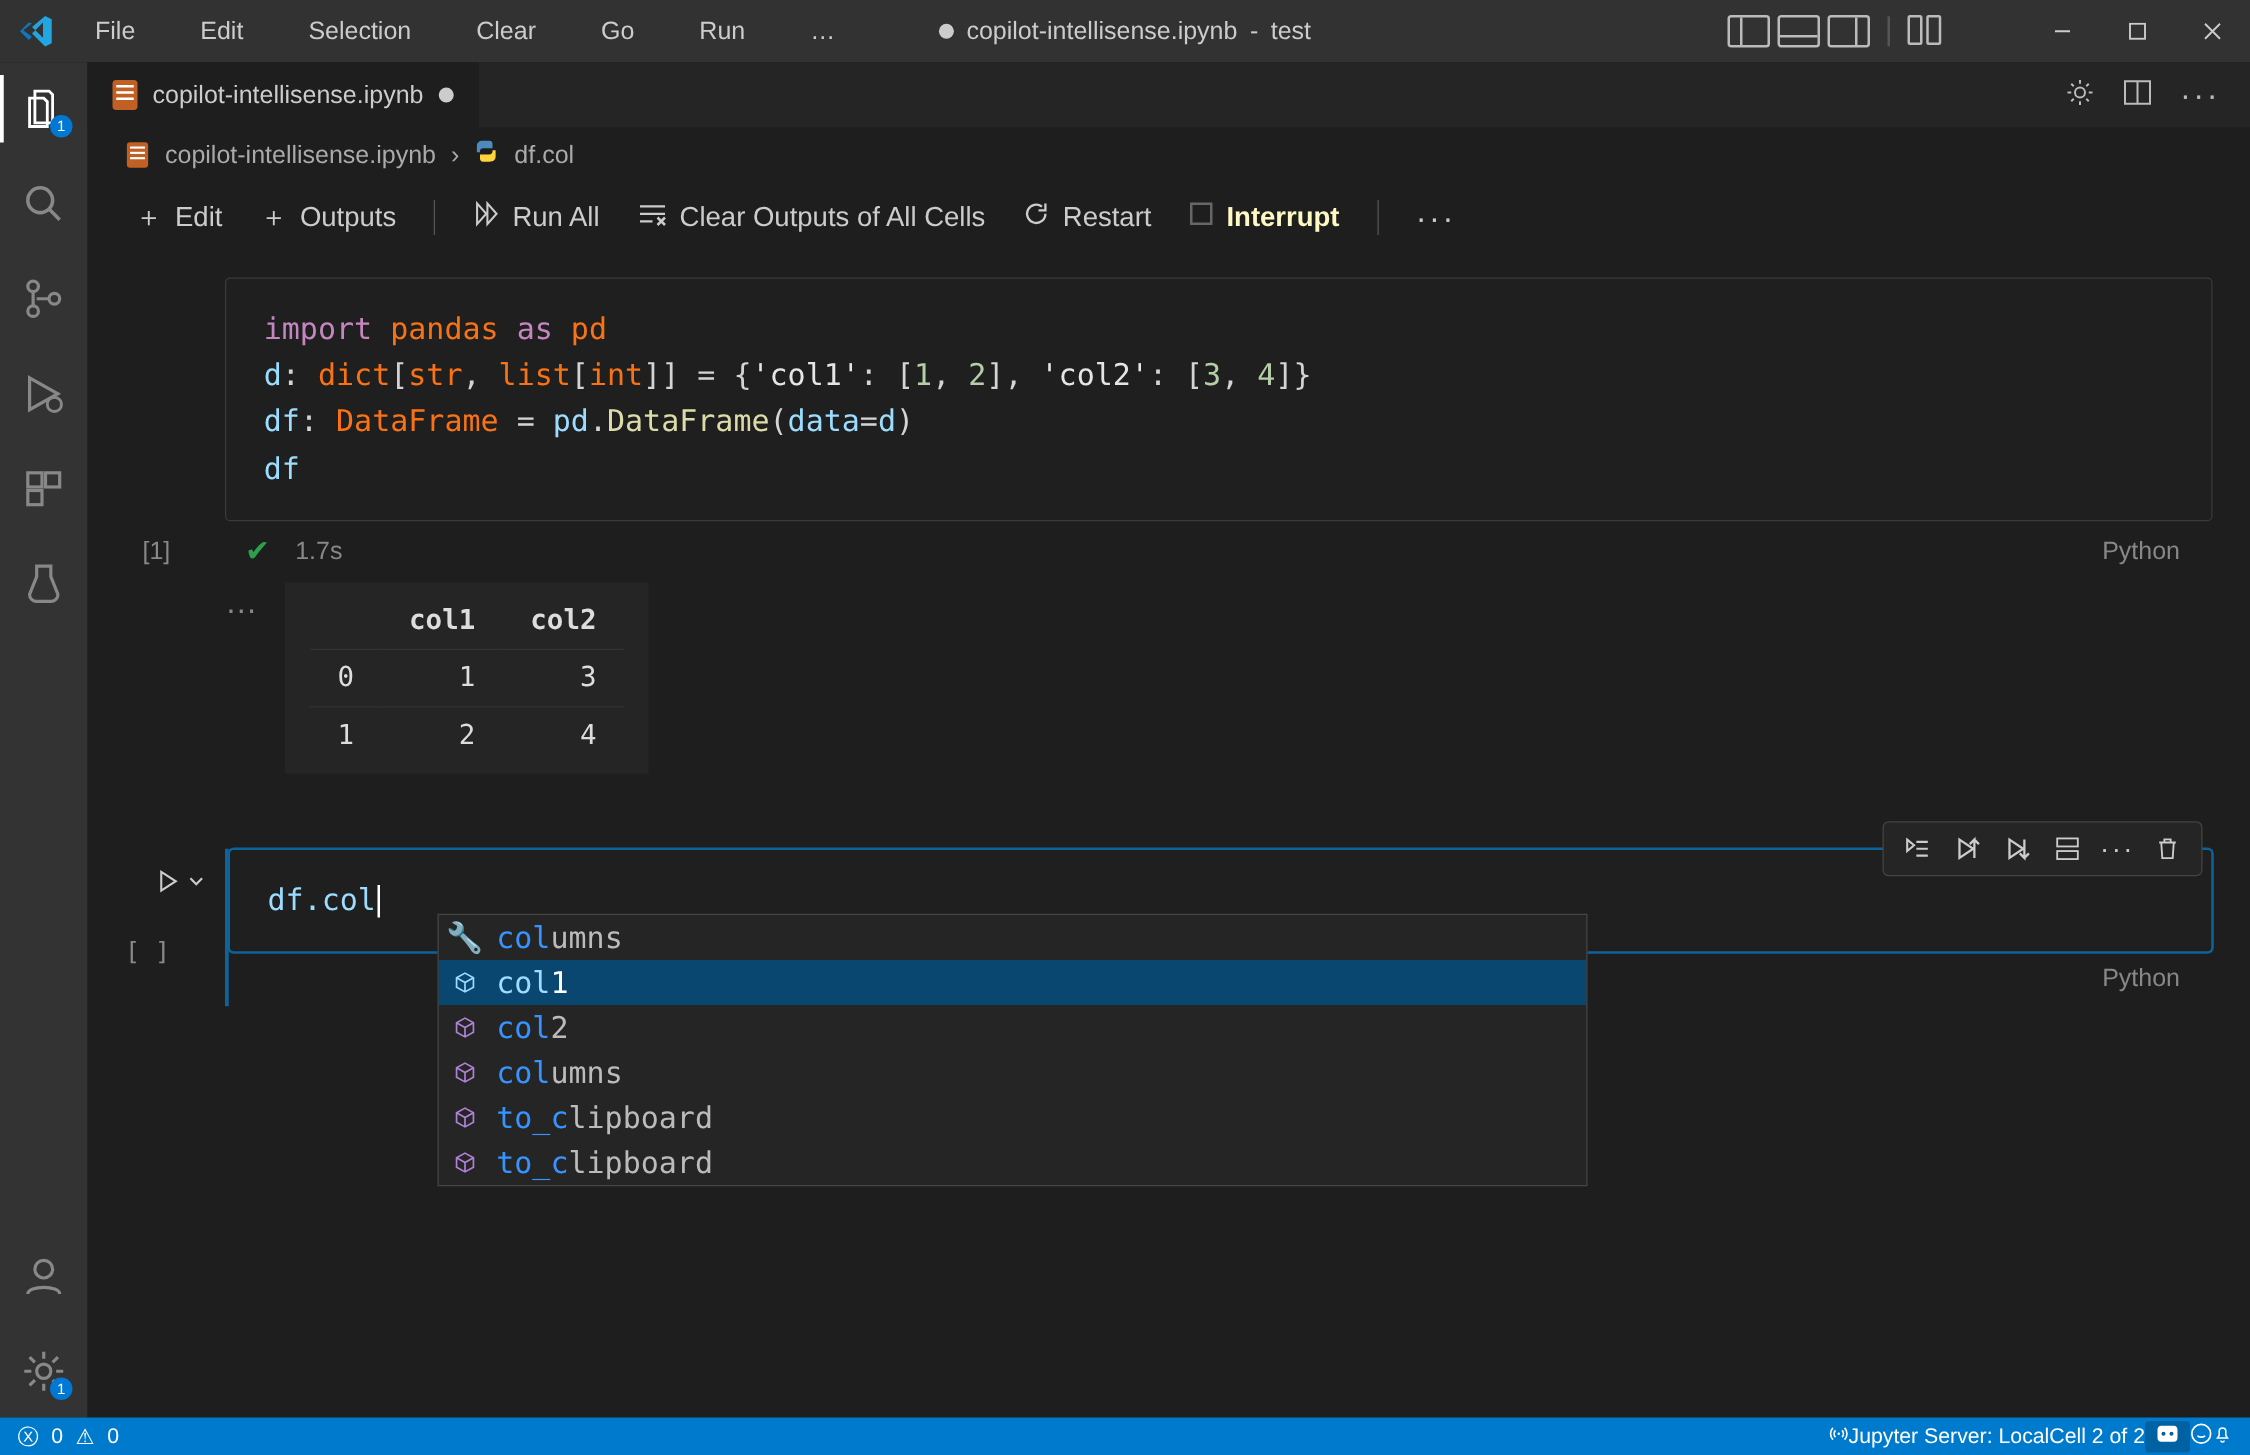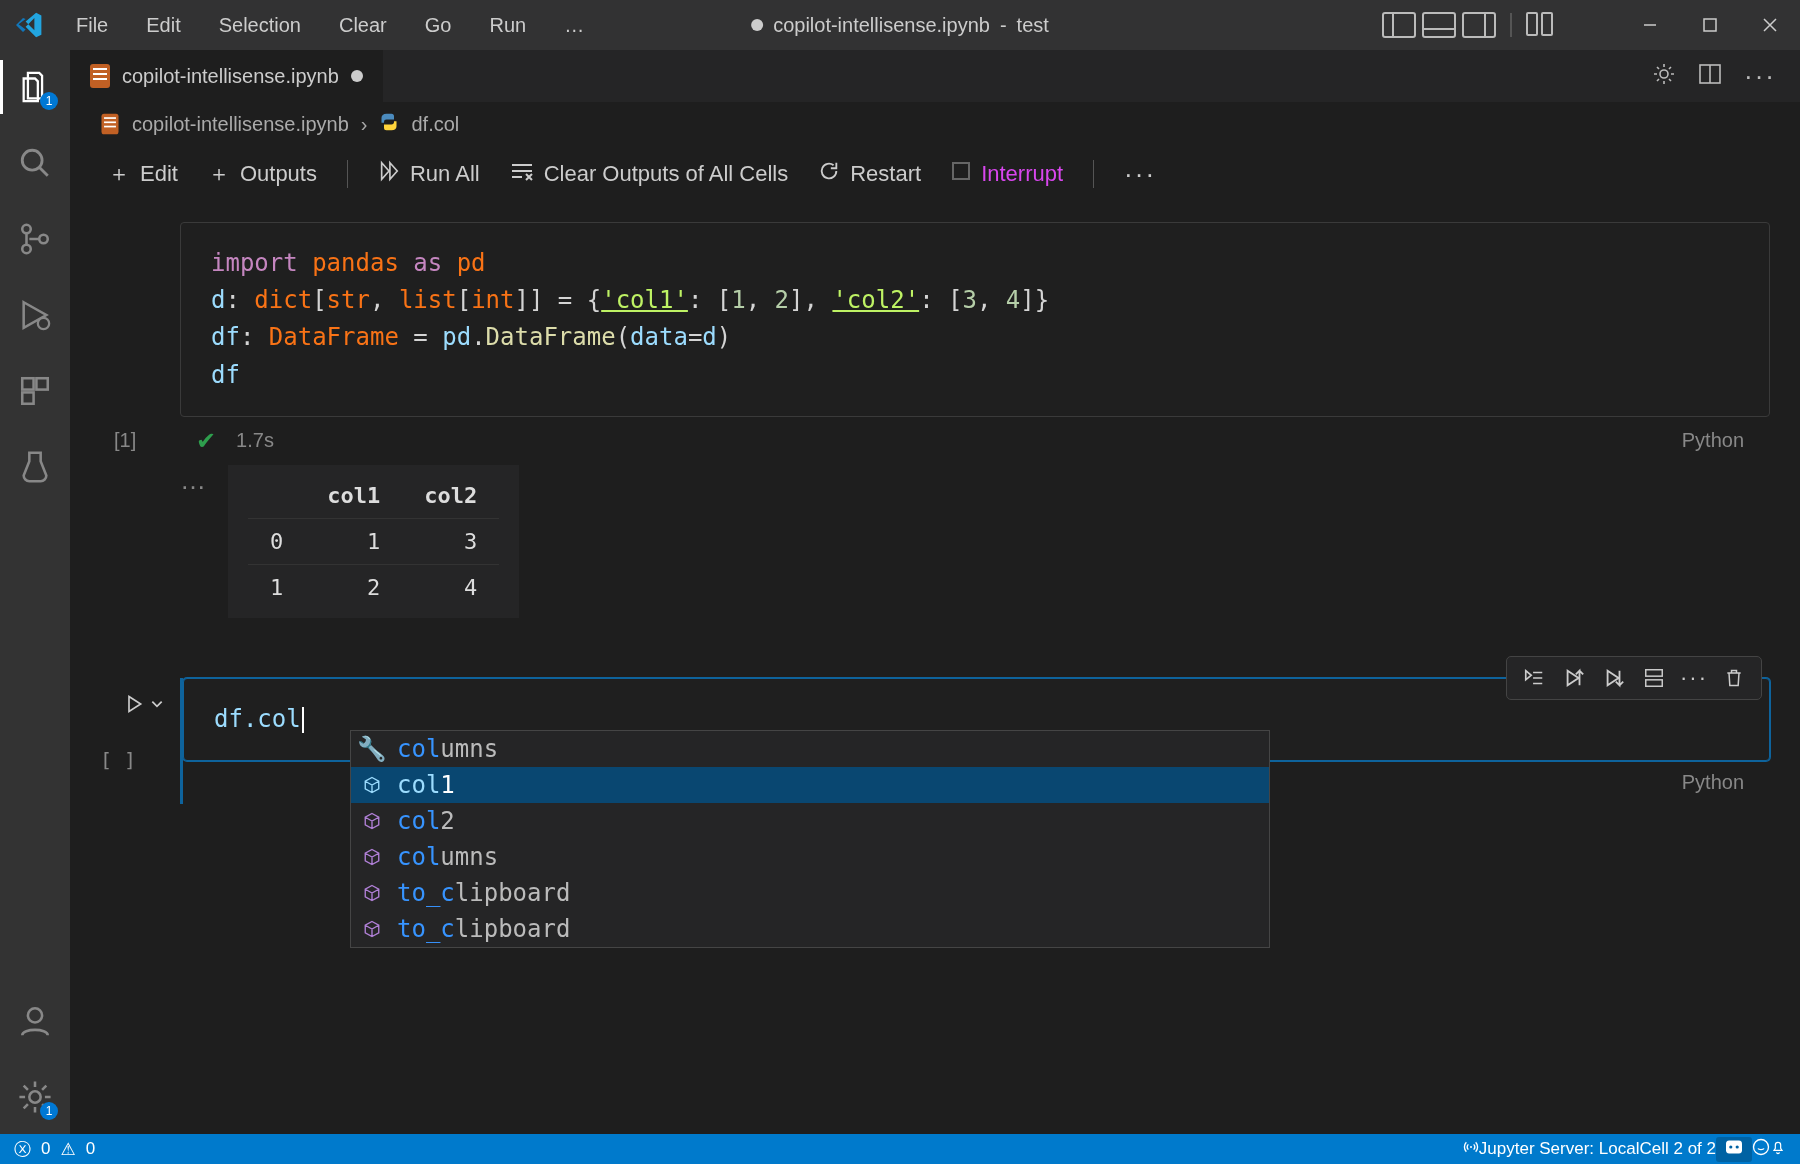--- a/index.html
+++ b/index.html
@@ -15,21 +15,21 @@
   }
   
   .titlebar {
     height: 50px;
     background: #323233;
     display: flex;
     align-items: center;
     position: relative;
   }
   .titlebar .logo { width: 60px; display:flex; justify-content:center; align-items:center; }
-  .titlebar .menu { display: flex; gap: 6px; }
+  .titlebar .menu { display: flex; gap: 20px; }
   .titlebar .menu-item { padding: 6px 16px; border-radius:4px; font-size:20px; color:#ccc; }
   .titlebar .wintitle { position:absolute; left:50%; transform:translateX(-50%); display:flex; align-items:center; gap:10px; font-size:20px; color:#ccc;}
   .wintitle .dot { width:12px; height:12px; border-radius:50%; background:#ccc; }
   .titlebar .wincontrols { position:absolute; right:0; display:flex; align-items:center; height:100%; }
   .wincontrols .ctrl { width:60px; height:100%; display:flex; align-items:center; justify-content:center; }
   .layout-icons { position:absolute; right:240px; display:flex; gap:6px; align-items:center; height:100%;}
   .layout-icons .lic { width:34px; height:26px; border:2px solid #bbb; border-radius:3px; position:relative; }
   .lic.a::after{content:'';position:absolute;left:8px;top:0;bottom:0;width:2px;background:#bbb;}
   .lic.b::after{content:'';position:absolute;left:0;right:0;bottom:6px;height:2px;background:#bbb;}
   .lic.c::after{content:'';position:absolute;right:8px;top:0;bottom:0;width:2px;background:#bbb;}
@@ -50,21 +50,21 @@
     position:absolute; left:70px; right:0; top:50px; bottom:30px;
     background:#1e1e1e; display:flex; flex-direction:column;
   }
   .tabs { height:52px; background:#252526; display:flex; align-items:stretch;}
   .tab { background:#1e1e1e; display:flex; align-items:center; gap:12px; padding:0 20px; font-size:20px; }
   .tab .dot{width:12px;height:12px;border-radius:50%;background:#ccc;}
   .tabs-right{margin-left:auto;display:flex;align-items:center;gap:22px;padding-right:24px;color:#bbb;}
   .breadcrumb{height:44px;display:flex;align-items:center;gap:12px;padding-left:30px;font-size:20px;color:#aaa;}
   .toolbar{height:56px;display:flex;align-items:center;gap:10px;padding:0 28px;font-size:22px;color:#ccc;}
   .tb-btn{display:flex;align-items:center;gap:10px;padding:4px 10px;border-radius:4px;}
-  .tb-btn.disabled{color:#d946ef;}
+  .tb-btn.disabled{color:#fef9c3;font-weight:bold;}
   .tb-sep{width:1px;height:28px;background:#555;margin:0 10px;}
   .tb-spacer{flex:1;}
   
   .nb{padding:20px 30px 0 30px; display:flex; flex-direction:column; gap:20px;}
   .cell{position:relative;margin-left:80px;}
   .codebox{background:#1f1f1f;border:1px solid #3a3a3a;padding:22px 30px;font-family:Consolas,monospace;font-size:24px;line-height:1.55;white-space:pre;border-radius:4px;}
   .codebox.focused{border:1px solid #0e639c;box-shadow:0 0 0 1px #0e639c;}
   .cell-status{display:flex;align-items:center;gap:20px;padding:10px 16px;font-size:20px;color:#888;}
   .cell-status .chk{color:#2e9e4d;font-size:24px;}
   .cell-status .lang{margin-left:auto;padding-right:10px;}
@@ -85,21 +85,21 @@
   .sug-row.selected{background:#094771;color:#fff;}
   .sug-row .sicon{width:22px;display:flex;justify-content:center;}
   .sug-row .match{color:#3794ff;}
   .sug-row.selected .match{color:#9cdcfe;}
   
   .statusbar{position:absolute;left:0;right:0;bottom:0;height:30px;background:#007acc;color:#fff;display:flex;align-items:center;font-size:17px;padding:0 14px;gap:20px;}
   .statusbar .sb-left{display:flex;align-items:center;gap:10px;}
   .statusbar .sb-right{margin-left:auto;display:flex;align-items:center;}
   .sbcopilot{background:#0062a3;padding:2px 8px;border-radius:3px;}
   
-  .kw{color:#c586c0;} .type{color:#f97316;} .fn{color:#dcdcaa;} .str{color:#bef264;text-decoration:underline;} .num{color:#b5cea8;} .var{color:#9cdcfe;} .op{color:#d4d4d4;}
+  .kw{color:#c586c0;} .type{color:#f97316;} .fn{color:#dcdcaa;} .str{color:#e5e5e5;} .num{color:#b5cea8;} .var{color:#9cdcfe;} .op{color:#d4d4d4;}
   
   .nbicon{width:20px;height:24px;background:#c16024;border-radius:3px;position:relative;}
   .nbicon::after{content:'';position:absolute;left:3px;right:3px;top:4px;height:2px;background:#fff;box-shadow:0 5px 0 #fff,0 10px 0 #fff;}
   .cursor{display:inline-block;width:2px;height:26px;background:#fff;vertical-align:middle;margin-left:1px;}
   .more-dots{letter-spacing:2px;}
 </style>
 </head>
 <body>
 
 <div class="titlebar">

